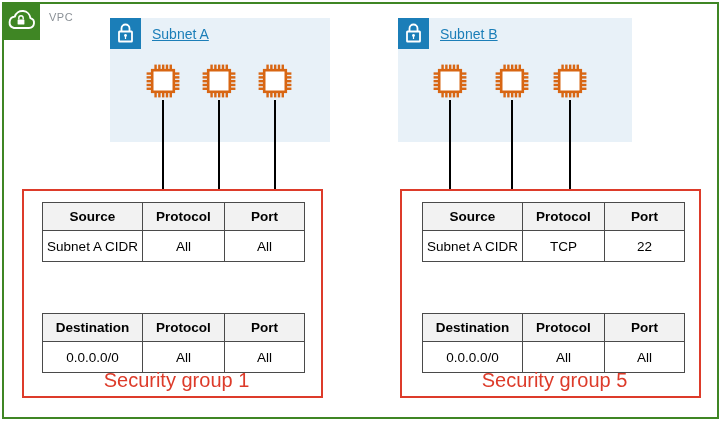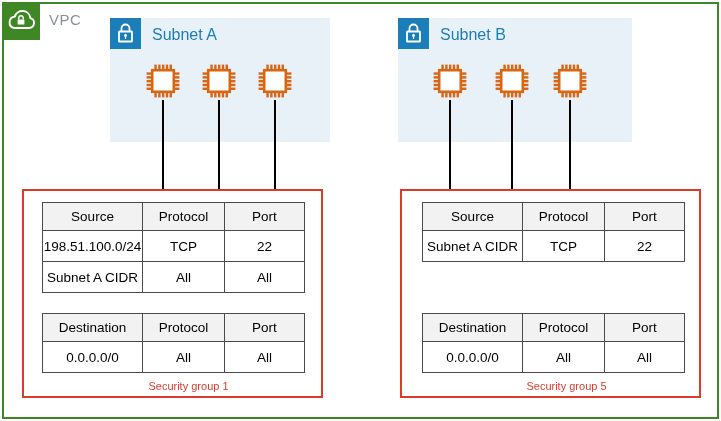--- a/index.html
+++ b/index.html
@@ -29,36 +29,36 @@
     width:717px;height:417px;
     border:2px solid var(--vpc-green);
     background:#ffffff;
   }
   .vpc-icon{
     position:absolute;left:2px;top:2px;
     width:38px;height:38px;
   }
   .vpc-label{
     position:absolute;left:49px;top:11px;
-    font-size:15px;color:var(--vpc-label-gray);
+    font-size:11px;color:var(--vpc-label-gray);
     letter-spacing:.5px;
   }
   .subnet{
     position:absolute;top:18px;height:124px;
     background:var(--subnet-fill);
   }
   .subnet-a{left:110px;width:220px;}
   .subnet-b{left:398px;width:234px;}
   .subnet-icon{
     position:absolute;left:0;top:0;
     width:31px;height:31px;
   }
   .subnet-label{
     position:absolute;left:42px;top:8px;
-    font-size:16px;color:var(--subnet-blue);
+    font-size:14px;color:var(--subnet-blue);text-decoration:underline;
   }
   .chip{
     position:absolute;top:44px;
     width:38px;height:38px;
   }
   .chip-pin{fill:var(--instance-orange);}
   .chip-body{fill:#ffffff;stroke:var(--instance-orange);stroke-width:3px;}
   .connector{
     position:absolute;top:100px;
     width:2px;height:89px;
@@ -66,42 +66,42 @@
   }
   .sg-box{
     position:absolute;top:189px;
     width:301px;height:209px;
     border:2px solid var(--sg-red);
     background:#ffffff;
   }
   .sg-1{left:22px;}
   .sg-2{left:400px;}
   .sg-label{
-    position:absolute;bottom:4px;left:16px;
+    position:absolute;bottom:4px;left:4px;
     width:100%;text-align:center;
-    font-size:11px;color:var(--sg-red);
+    font-size:20px;color:var(--sg-red);
   }
   table.rules{
     position:absolute;
     border-collapse:collapse;
     font-size:13.5px;color:#000;
     background:#ffffff;
   }
   .sg-1 table.rules{left:18px;}
   .sg-2 table.rules{left:20px;}
   table.rules.inbound{top:11px;}
   table.rules.outbound{top:122px;padding-left:28px;}
   table.rules th, table.rules td{
     border:1px solid var(--table-border);
     text-align:center;vertical-align:middle;
     padding:0;
   }
   table.rules th{
     background:var(--table-header-bg);
-    font-weight:normal;height:28px;
+    font-weight:bold;height:28px;
   }
   table.rules td{height:31px;}
   .col-1{width:100px;}
   .col-2{width:82px;}
   .col-3{width:80px;}
 </style>
 </head>
 <body>
 
 <svg width="0" height="0" style="position:absolute" aria-hidden="true">
@@ -200,25 +200,20 @@
 
   <div class="sg-box sg-1">
     <table class="rules inbound">
       <tbody>
           <tr>
         <th class="col-1">Source</th>
         <th class="col-2">Protocol</th>
         <th class="col-3">Port</th>
       </tr>
       <tr>
-        <td>198.51.100.0/24</td>
-        <td>TCP</td>
-        <td>22</td>
-      </tr>
-      <tr>
         <td>Subnet A CIDR</td>
         <td>All</td>
         <td>All</td>
       </tr>
     </tbody>
       </table>
     <table class="rules outbound">
       <tbody>
           <tr>
         <th class="col-1">Destination</th>

